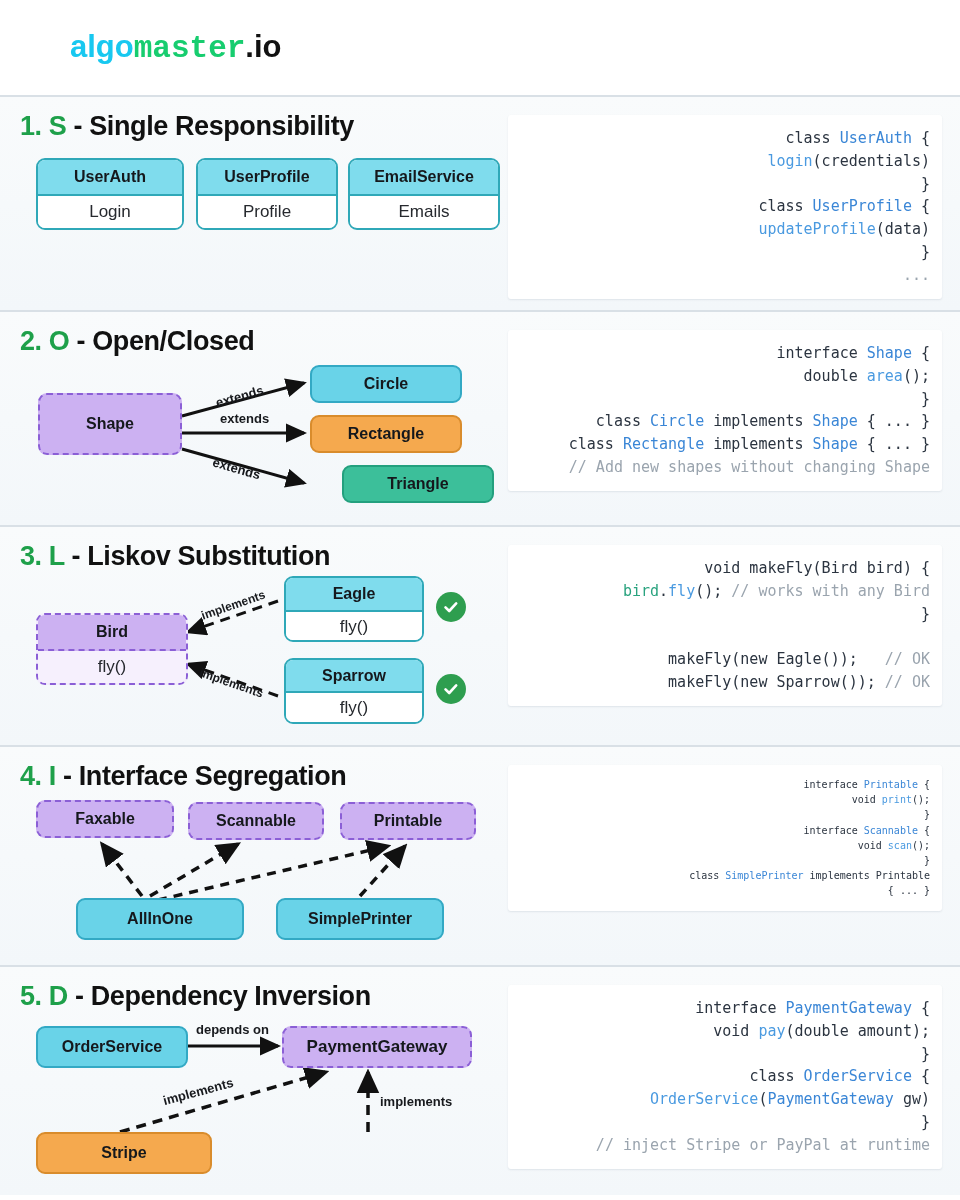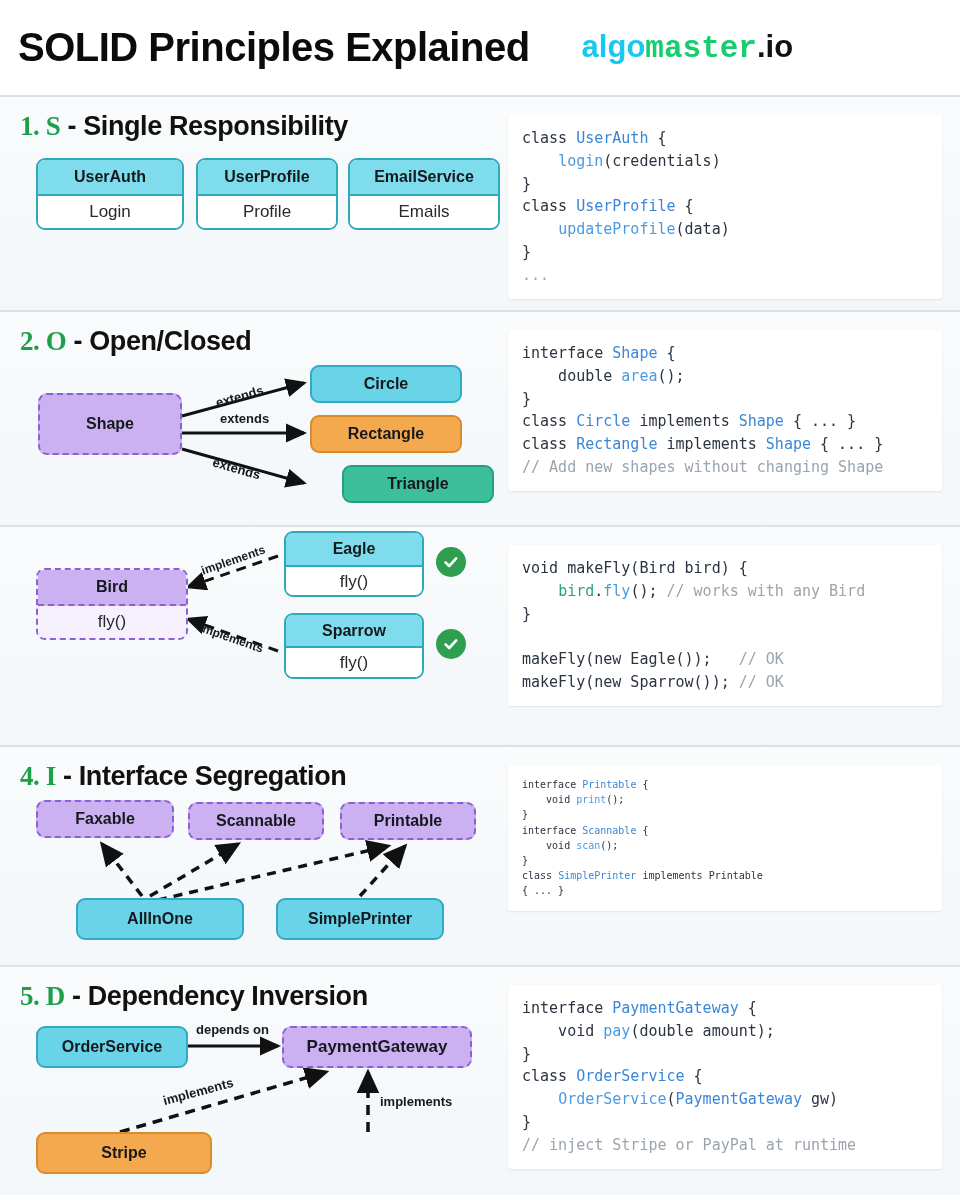--- a/index.html
+++ b/index.html
@@ -70,21 +70,21 @@
     align-items: flex-start;
   }
   .sec-heading {
     font-size: 27px;
     font-weight: bold;
     color: #111111;
     letter-spacing: -0.4px;
     padding-top: 14px;
     white-space: nowrap;
   }
-  .sec-heading .idx { color: #1ea04a; font-family: Liberation Serif, serif; }
+  .sec-heading .idx { color: #1ea04a; }
   .diagram {
     position: relative;
     width: 480px;
     height: 150px;
     margin-top: 4px;
   }
 
   
   .code {
     background: #ffffff;
@@ -92,20 +92,21 @@
     box-shadow: 0 1px 2px rgba(40,60,90,0.10);
     width: 100%;
     padding: 12px 12px 12px 14px;
     box-sizing: border-box;
     font-family: "DejaVu Sans Mono", monospace;
     font-size: 15px;
     line-height: 1.52;
     color: #2b3440;
     white-space: pre;
     overflow: hidden;
+    text-align: right;
   }
   .code .kw   { color: #2b3440; }
   .code .typ  { color: #3a86d6; }
   .code .fn   { color: #4a9ae0; }
   .code .var  { color: #2aa37f; }
   .code .cmt  { color: #9aa4ae; }
   .code .pl   { color: #2b3440; }
 
   
   .box {
@@ -209,21 +210,20 @@
   svg.edges {
     position: absolute;
     left: 0; top: 0;
     overflow: visible;
   }
 </style>
 </head>
 <body>
 
 <div id="header">
-  <div id="page-title">SOLID Principles Explained</div>
   <div id="brand">
     <span class="brand-algo">algo</span><span class="brand-master">master</span><span class="brand-tld">.io</span>
   </div>
 </div>
 
 <div id="sections">
 
   <div class="section" style="height:215px">
     <div class="sec-left">
       <div class="sec-heading">
@@ -293,20 +293,23 @@
 <span class="pl">    double </span><span class="fn">area</span><span class="pl">();</span>
 <span class="pl">}</span>
 <span class="kw">class </span><span class="typ">Circle</span><span class="kw"> implements </span><span class="typ">Shape</span><span class="pl"> { ... }</span>
 <span class="kw">class </span><span class="typ">Rectangle</span><span class="kw"> implements </span><span class="typ">Shape</span><span class="pl"> { ... }</span>
 <span class="cmt">// Add new shapes without changing Shape</span></div>
     </div>
   </div>
 
   <div class="section" style="height:220px">
     <div class="sec-left">
+      <div class="sec-heading">
+        <span class="idx">3. L</span><span> - </span><span>Liskov Substitution</span>
+      </div>
       <div class="diagram" style="height:152px">
         <svg class="edges" width="480" height="152">
           <defs>
             <marker id="ah3" markerWidth="7" markerHeight="7" refX="6" refY="3.2" orient="auto">
               <path d="M0,0 L7,3.2 L0,6.4 z" fill="#111"></path>
             </marker>
           </defs>
           <line x1="258" y1="25" x2="168" y2="56" stroke="#111" stroke-width="3" stroke-dasharray="10,7" marker-end="url(#ah3)"></line>
           <line x1="258" y1="120" x2="168" y2="88" stroke="#111" stroke-width="3" stroke-dasharray="10,7" marker-end="url(#ah3)"></line>
         </svg>

